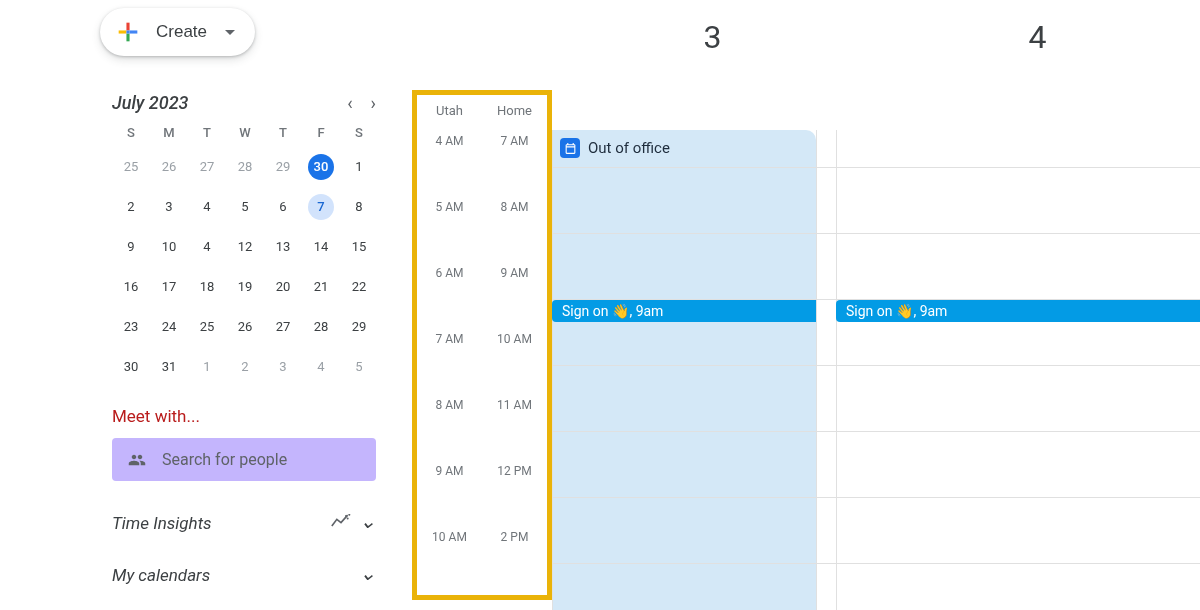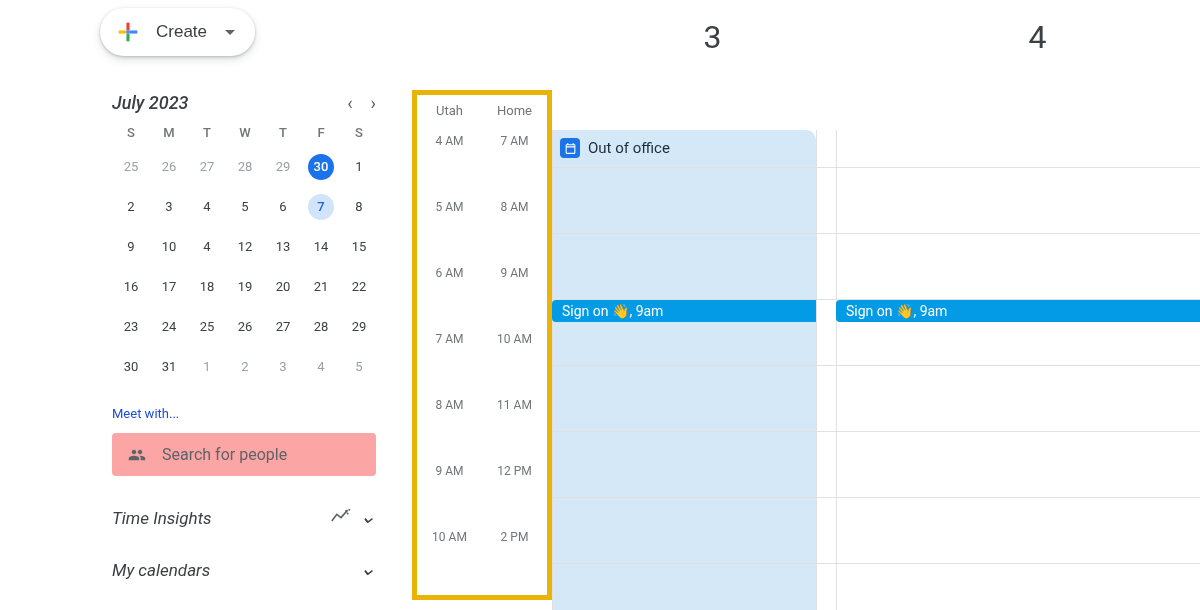--- a/index.html
+++ b/index.html
@@ -63,26 +63,26 @@
     color: #3c4043;
     row-gap: 14px;
   }
   .mini-cal-grid .dow { color: #70757a; font-weight: 500; }
   .mini-cal-grid .day { cursor: pointer; width: 26px; height: 26px; line-height: 26px; margin: 0 auto; border-radius: 50%; }
   .mini-cal-grid .day.muted { color: #9aa0a6; }
   .mini-cal-grid .day.today { background: #1a73e8; color: #fff; font-weight: 500; }
   .mini-cal-grid .day.selected { background: #d2e3fc; color: #1967d2; font-weight: 500; }
 
   .section-title {
-    font-size: 13px; color: #1d4ed8; margin: 26px 0 12px 112px;
+    font-size: 17px; color: #b91c1c; margin: 26px 0 12px 112px;
   }
   .search-box {
     display: flex; align-items: center; gap: 14px;
     margin: 0 24px 0 112px;
-    background: #fca5a5;
+    background: #c4b5fd;
     padding: 12px 14px;
     border-radius: 4px;
     color: #5f6368;
     font-size: 16px;
   }
   .people-icon { width: 22px; height: 18px; }
   .collapsible {
     display: flex; align-items: flex-end; justify-content: space-between;
     margin: 28px 24px 0 112px;
     font-size: 17px; color: #3c4043;

